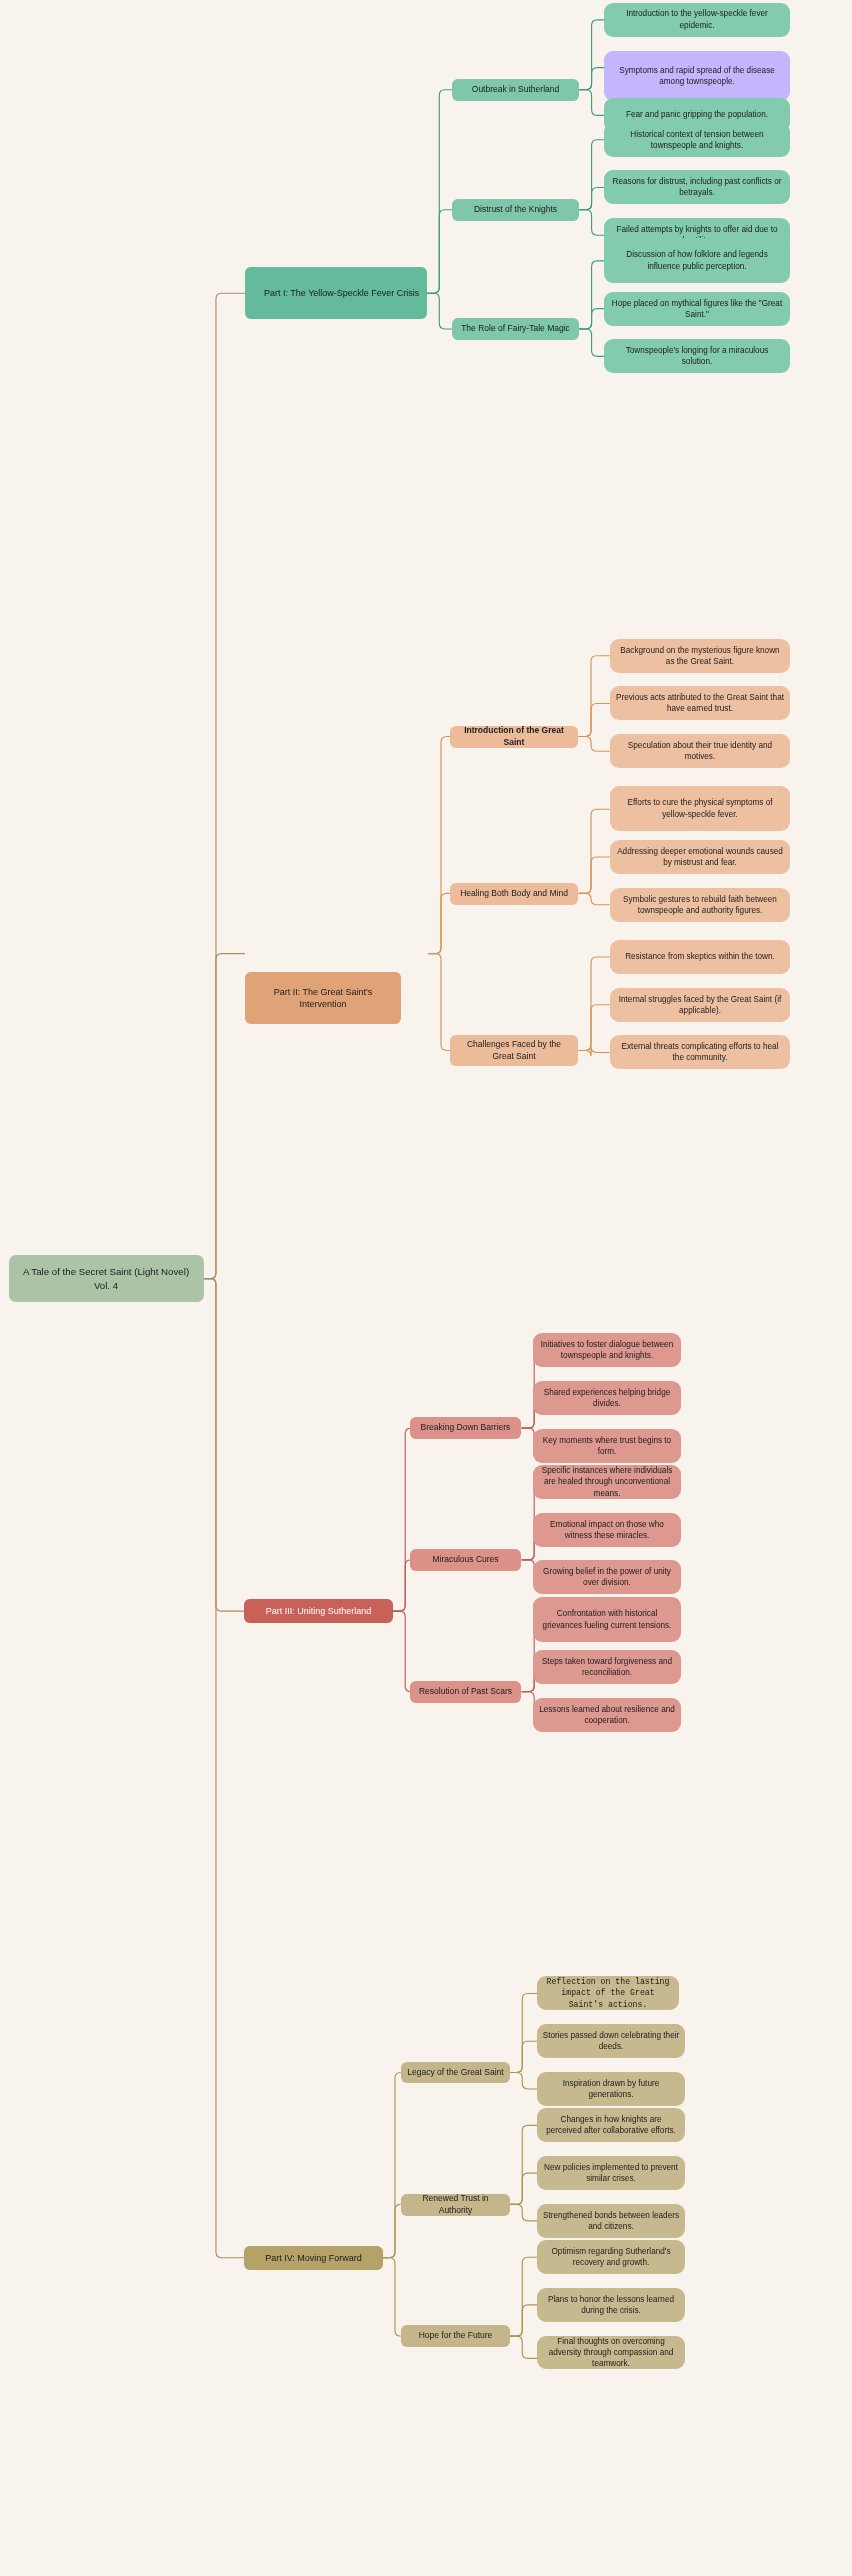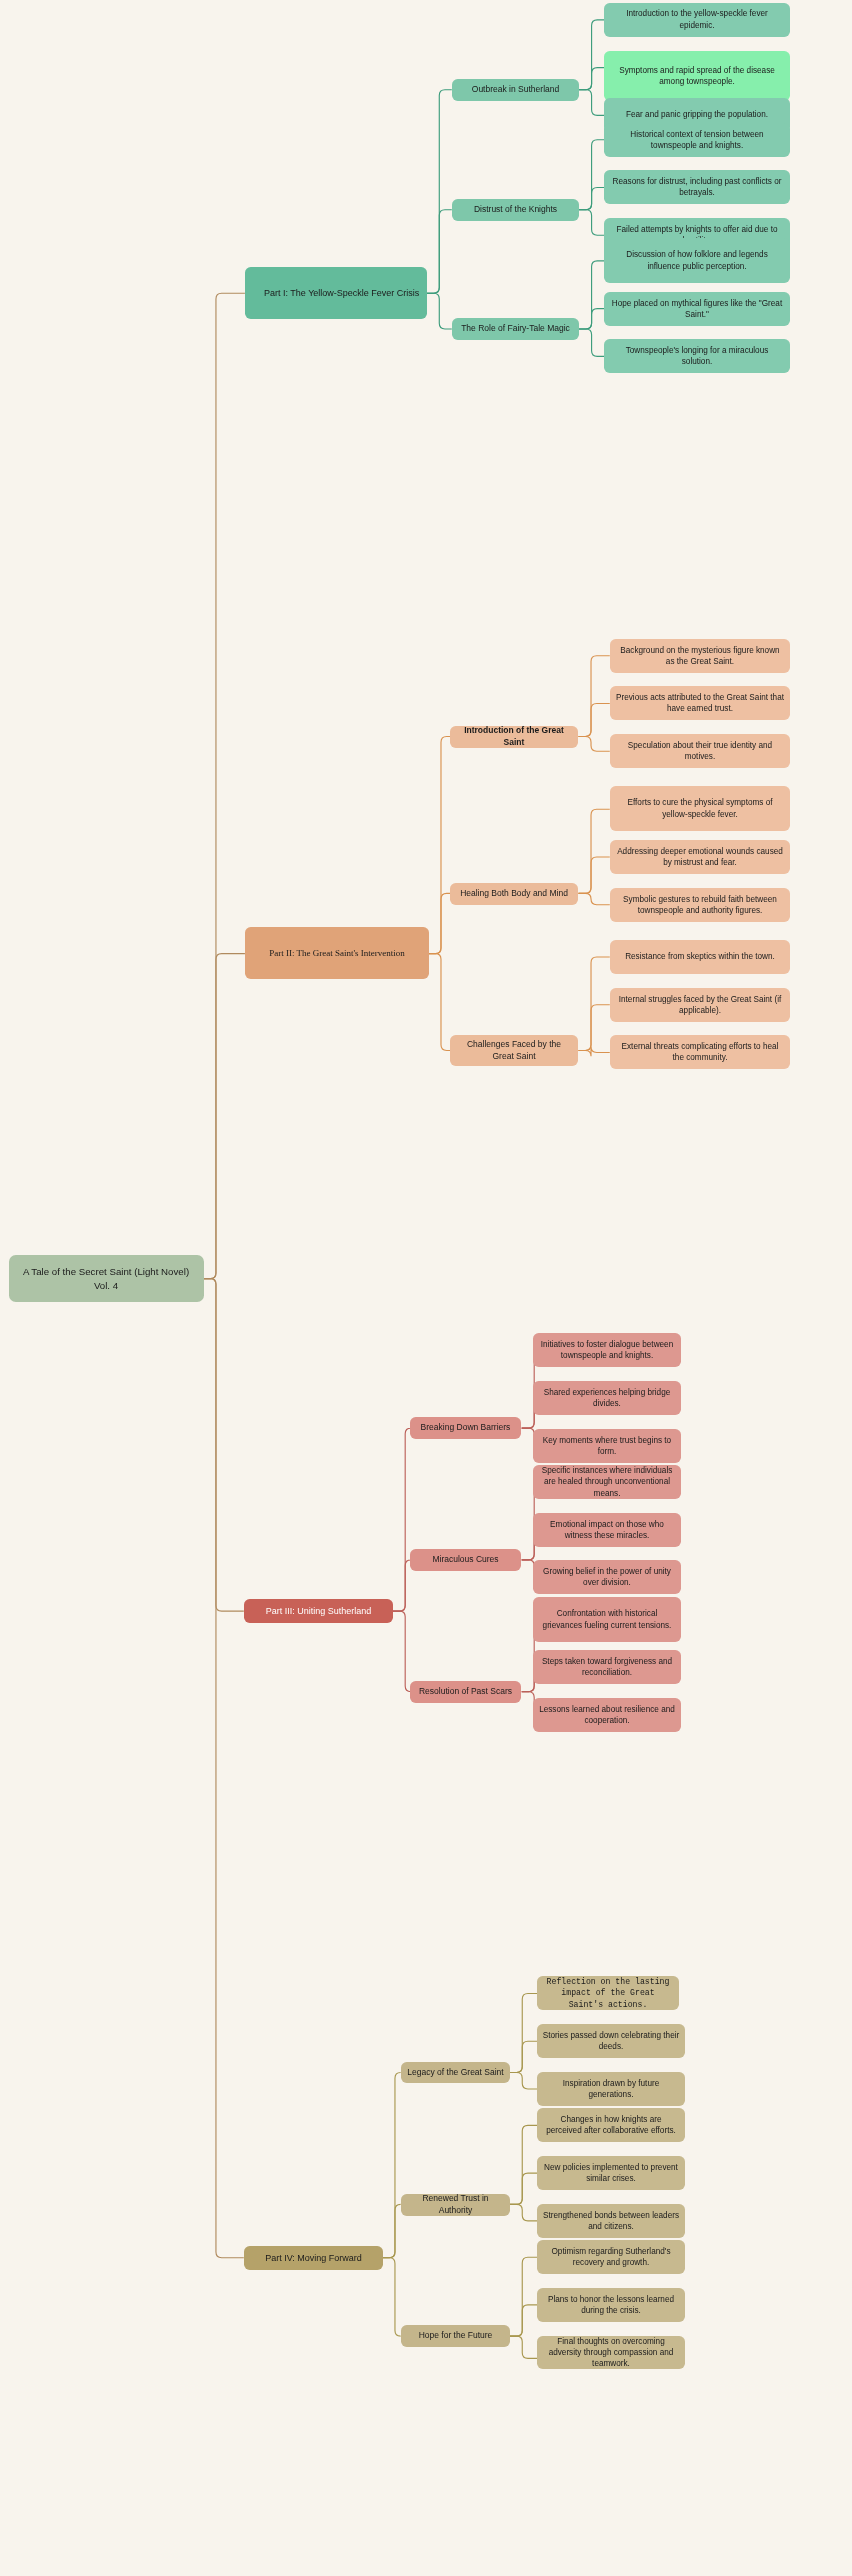--- a/index.html
+++ b/index.html
@@ -19,21 +19,21 @@
     text-align:center;
     border-radius:5.7px;
     padding:3.4px 5.7px;
     line-height:1.38;
     color:#1b1b1b;
     font-weight:400;
   }
   .node.root{font-size:9.7px;border-radius:6.8px;}
   .node.l1{font-size:9px;font-weight:400;}
   .node.l2{font-size:8.5px;}
-  .node.l3{font-size:8.2px;}
+  .node.l3{font-size:8.2px;border-radius:9px;}
   .node.white-text{color:#ffffff;}
 </style>
 </head>
 <body>
 
 <div id="canvas">
   <svg id="edges" viewBox="0 0 1501 4533" width="853" height="2576" xmlns="http://www.w3.org/2000/svg">
       <path d="M 358 2250 L 370 2250 Q 380 2250 380 2240 L 380 526 Q 380 516 390 516 L 431 516" stroke="#b08a5e" stroke-width="2" fill="none"></path>
       <path d="M 751 516 L 763 516 Q 773 516 773 506 L 773 168 Q 773 158 783 158 L 795 158" stroke="#3d9c7c" stroke-width="2" fill="none"></path>
       <path d="M 1019 158 L 1031 158 Q 1041 158 1041 148 L 1041 45 Q 1041 35 1051 35 L 1063 35" stroke="#3d9c7c" stroke-width="2" fill="none"></path>
@@ -84,31 +84,31 @@
       <path d="M 897 3879 L 909 3879 Q 919 3879 919 3889 L 919 3898 Q 919 3908 929 3908 L 945 3908" stroke="#a8974f" stroke-width="2" fill="none"></path>
       <path d="M 673 3973 L 685 3973 Q 695 3973 695 3983 L 695 4101 Q 695 4111 705 4111 L 705 4111" stroke="#a8974f" stroke-width="2" fill="none"></path>
       <path d="M 897 4111 L 909 4111 Q 919 4111 919 4101 L 919 3982 Q 919 3972 929 3972 L 945 3972" stroke="#a8974f" stroke-width="2" fill="none"></path>
       <path d="M 897 4111 L 909 4111 Q 919 4111 919 4101 L 919 4066 Q 919 4056 929 4056 L 945 4056" stroke="#a8974f" stroke-width="2" fill="none"></path>
       <path d="M 897 4111 L 909 4111 Q 919 4111 919 4121 L 919 4140 Q 919 4150 929 4150 L 945 4150" stroke="#a8974f" stroke-width="2" fill="none"></path>
     </svg>
 <div class="node root" style="left: 8.5px; top: 1255px; width: 195px; height: 47px; background: rgb(173, 195, 166);">A Tale of the Secret Saint (Light Novel) Vol. 4</div>
     <div class="node l1" style="left: 245px; top: 267px; width: 182px; height: 52px; background: rgb(99, 187, 155); padding-left: 17px;">Part I: The Yellow-Speckle Fever Crisis</div>
     <div class="node l2" style="left: 452px; top: 79px; width: 127px; height: 21.6px; background: rgb(126, 199, 170);">Outbreak in Sutherland</div>
     <div class="node l3" style="left: 604px; top: 2.8px; width: 186px; height: 34px; background: rgb(131, 203, 175);">Introduction to the yellow-speckle fever epidemic.</div>
-    <div class="node l3" style="left: 604px; top: 51px; width: 186px; height: 50px; background: #86efac;">Symptoms and rapid spread of the disease among townspeople.</div>
+    <div class="node l3" style="left: 604px; top: 51px; width: 186px; height: 50px; background: #c4b5fd;">Symptoms and rapid spread of the disease among townspeople.</div>
     <div class="node l3" style="left: 604px; top: 98px; width: 186px; height: 34px; background: rgb(131, 203, 175);">Fear and panic gripping the population.</div>
     <div class="node l2" style="left: 452px; top: 199px; width: 127px; height: 21.6px; background: rgb(126, 199, 170);">Distrust of the Knights</div>
     <div class="node l3" style="left: 604px; top: 123px; width: 186px; height: 34px; background: rgb(131, 203, 175);">Historical context of tension between townspeople and knights.</div>
     <div class="node l3" style="left: 604px; top: 170px; width: 186px; height: 34px; background: rgb(131, 203, 175);">Reasons for distrust, including past conflicts or betrayals.</div>
     <div class="node l3" style="left: 604px; top: 218px; width: 186px; height: 34px; background: rgb(131, 203, 175);">Failed attempts by knights to offer aid due to hostility.</div>
     <div class="node l2" style="left: 452px; top: 318px; width: 127px; height: 21.6px; background: rgb(126, 199, 170);">The Role of Fairy-Tale Magic</div>
     <div class="node l3" style="left: 604px; top: 238px; width: 186px; height: 45px; background: rgb(131, 203, 175);">Discussion of how folklore and legends influence public perception.</div>
     <div class="node l3" style="left: 604px; top: 292px; width: 186px; height: 34px; background: rgb(131, 203, 175);">Hope placed on mythical figures like the "Great Saint."</div>
     <div class="node l3" style="left: 604px; top: 339px; width: 186px; height: 34px; background: rgb(131, 203, 175);">Townspeople's longing for a miraculous solution.</div>
-    <div class="node l1" style="left: 245px; top: 927px; width: 184px; height: 52px; background: rgb(224, 163, 120); font-family: Liberation Serif, serif;">Part II: The Great Saint's Intervention</div>
+    <div class="node l1" style="left: 245px; top: 972px; width: 156px; height: 52px; background: rgb(224, 163, 120);">Part II: The Great Saint's Intervention</div>
     <div class="node l2" style="left: 450px; top: 726px; width: 128px; height: 21.6px; background: rgb(235, 187, 154); font-weight: bold;">Introduction of the Great Saint</div>
     <div class="node l3" style="left: 610px; top: 639px; width: 180px; height: 34px; background: rgb(238, 192, 162);">Background on the mysterious figure known as the Great Saint.</div>
     <div class="node l3" style="left: 610px; top: 686px; width: 180px; height: 34px; background: rgb(238, 192, 162);">Previous acts attributed to the Great Saint that have earned trust.</div>
     <div class="node l3" style="left: 610px; top: 734px; width: 180px; height: 34px; background: rgb(238, 192, 162);">Speculation about their true identity and motives.</div>
     <div class="node l2" style="left: 450px; top: 883px; width: 128px; height: 21.6px; background: rgb(235, 187, 154);">Healing Both Body and Mind</div>
     <div class="node l3" style="left: 610px; top: 786px; width: 180px; height: 45px; background: rgb(238, 192, 162);">Efforts to cure the physical symptoms of yellow-speckle fever.</div>
     <div class="node l3" style="left: 610px; top: 840px; width: 180px; height: 34px; background: rgb(238, 192, 162);">Addressing deeper emotional wounds caused by mistrust and fear.</div>
     <div class="node l3" style="left: 610px; top: 888px; width: 180px; height: 34px; background: rgb(238, 192, 162);">Symbolic gestures to rebuild faith between townspeople and authority figures.</div>
     <div class="node l2" style="left: 450px; top: 1035px; width: 128px; height: 31px; background: rgb(235, 187, 154);">Challenges Faced by the Great Saint</div>
     <div class="node l3" style="left: 610px; top: 940px; width: 180px; height: 34px; background: rgb(238, 192, 162);">Resistance from skeptics within the town.</div>

